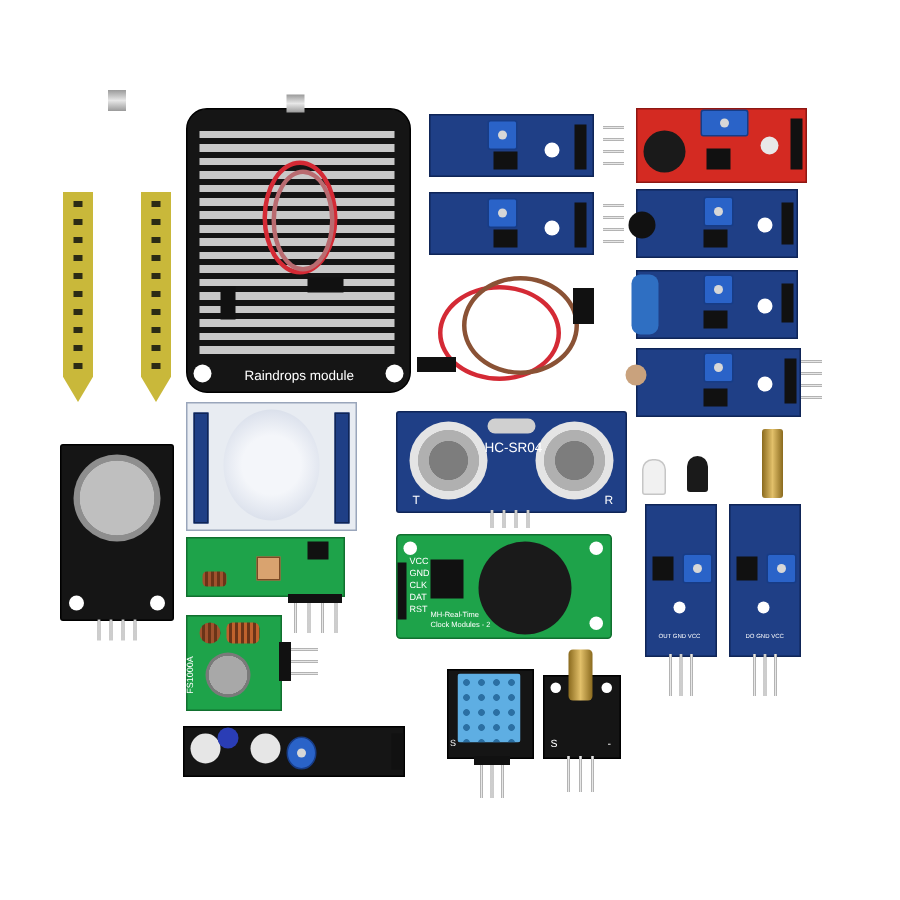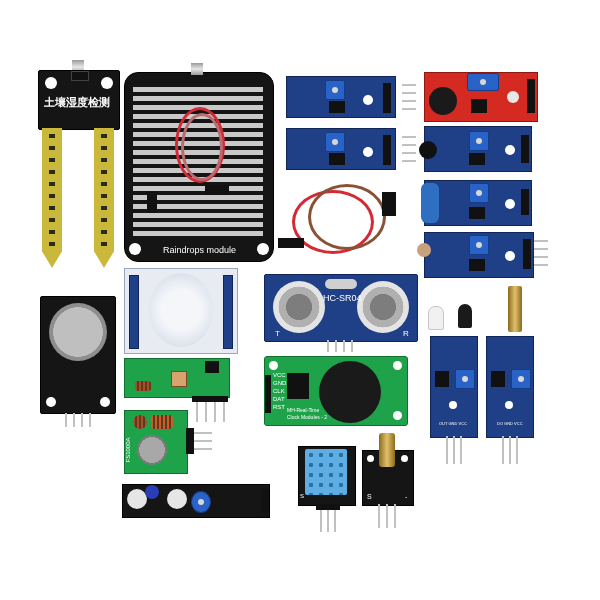--- a/index.html
+++ b/index.html
@@ -18,26 +18,20 @@
   .chip{background:#111;}
   .silk{color:#fff;font-size:7px;white-space:nowrap;}
   .wire-red{border:3px solid #d42a35;border-radius:50%;}
   .wire-brown{border:3px solid #8a5235;border-radius:50%;}
 </style>
 </head>
 <body>
 
 <div class="abs" style="left:38px;top:70px;width:82px;height:220px;">
   <div class="abs pinh" style="left:34px;top:-10px;width:12px;height:14px;"></div>
-  <div class="abs pcb-black" style="left:0;top:0;width:80px;height:58px;border-radius:2px;">
-    <div class="abs hole" style="left:6px;top:6px;width:12px;height:12px;"></div>
-    <div class="abs hole" style="left:62px;top:6px;width:12px;height:12px;"></div>
-    <div class="abs header" style="left:32px;top:0;width:16px;height:8px;border:1px solid #444;"></div>
-    <div class="abs silk" style="left:5px;top:24px;font-size:11px;font-weight:bold;">土壤湿度检测</div>
-  </div>
   <div class="abs" style="left:4px;top:58px;width:20px;height:140px;background:#c9b83a;clip-path:polygon(0 0,100% 0,100% 88%,50% 100%,0 88%);">
     <div class="abs" style="left:7px;top:6px;width:6px;height:120px;background:repeating-linear-gradient(180deg,#2b2b15 0 4px,#c9b83a 4px 12px);"></div>
   </div>
   <div class="abs" style="left:56px;top:58px;width:20px;height:140px;background:#c9b83a;clip-path:polygon(0 0,100% 0,100% 88%,50% 100%,0 88%);">
     <div class="abs" style="left:7px;top:6px;width:6px;height:120px;background:repeating-linear-gradient(180deg,#2b2b15 0 4px,#c9b83a 4px 12px);"></div>
   </div>
 </div>
 
 <div class="abs pcb-black" style="left:124px;top:72px;width:148px;height:188px;border-radius:14px;">
   <div class="abs pinh" style="left:66px;top:-10px;width:12px;height:12px;"></div>

